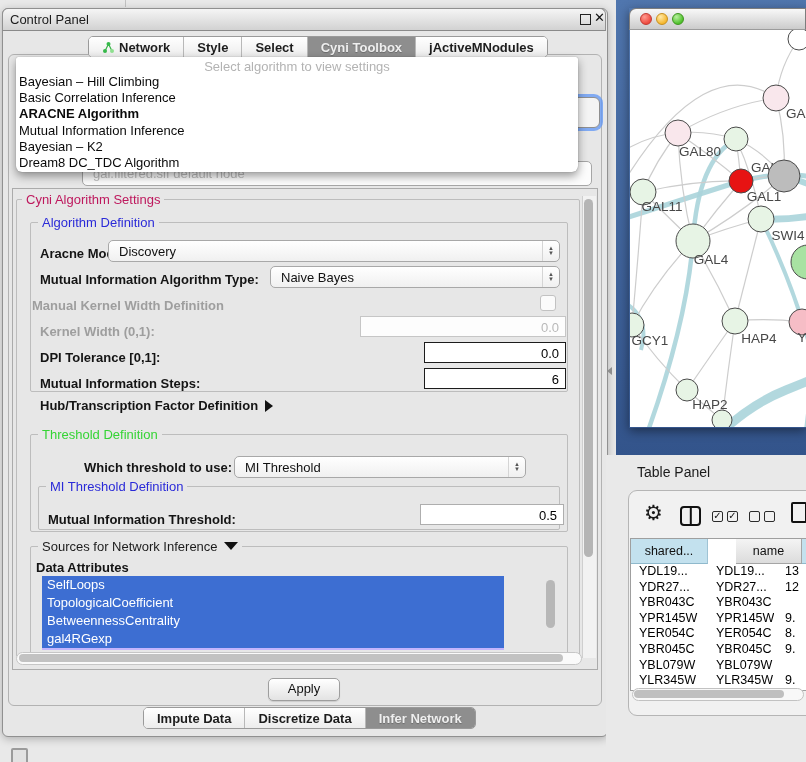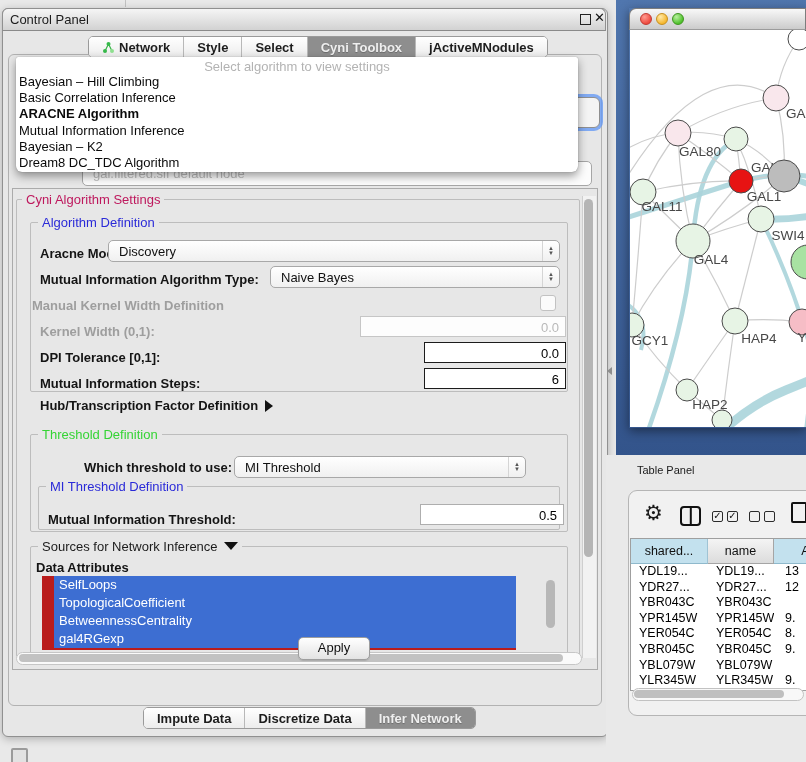--- a/index.html
+++ b/index.html
@@ -39,58 +39,58 @@
   .combo .arrows{width:16px;display:flex;flex-direction:column;align-items:center;justify-content:center;color:#555;border-left:1px solid #d5d5d5;height:100%;}
   .combo .arrows i{font-style:normal;font-size:6px;line-height:5px;}
   .tinput{position:absolute;height:21px;background:#fff;box-sizing:border-box;font-size:13px;text-align:right;padding:3px 6px 0 0;color:#000;}
   .tinput.strong{border:1.6px solid #1c1c1c;}
   .tinput.weak{border:1px solid #c6c6c6;color:#b9b9b9;background:#fdfdfd;}
   .tinput.norm{border:1px solid #aeaeae;}
   .checkbox{position:absolute;width:14px;height:14px;border:1px solid #c2c2c2;border-radius:3px;background:#fbfbfb;}
   .tri-right{display:inline-block;width:0;height:0;border-left:8px solid #111;border-top:6px solid transparent;border-bottom:6px solid transparent;margin-left:7px;vertical-align:-2px;}
   .tri-down{display:inline-block;width:0;height:0;border-top:8px solid #111;border-left:7px solid transparent;border-right:7px solid transparent;margin-left:6px;vertical-align:1px;}
   
-  #attr-list{left:42px;top:576px;width:462px;height:74px;background:#b91c1c;overflow:hidden;padding-left:12px;}
+  #attr-list{left:42px;top:576px;width:462px;height:74px;background:#c4b5fd;overflow:hidden;}
   .attr-row{height:18px;line-height:18px;padding-left:5px;font-size:13px;color:#fff;background:#3d6ed2;}
   #attr-scroll{left:546px;top:580px;width:9px;height:48px;border-radius:5px;background:#b7b7b7;}
   
   #v-scroll-track{left:582px;top:196px;width:14px;height:462px;background:#f2f2f2;border-left:1px solid #cfcfcf;box-sizing:border-box;}
   #v-scroll-thumb{left:584px;top:199px;width:9px;height:358px;border-radius:5px;background:#b5b5b5;}
   #h-scroll{left:16px;top:652px;width:566px;height:13px;border:1px solid #c6c6c6;border-radius:7px;background:#fafafa;box-sizing:border-box;}
   #h-scroll-thumb{left:19px;top:654px;width:544px;height:8px;border-radius:4px;background:#c2c2c2;}
   
-  #apply-btn{left:268px;top:637px;width:70px;height:21px;border:1px solid #9e9e9e;border-radius:5px;background:linear-gradient(#ffffff,#e3e3e3);font-size:13px;color:#111;text-align:center;line-height:20px;box-shadow:0 1px 1px rgba(0,0,0,.12);margin-left:30px;}
+  #apply-btn{left:268px;top:678px;width:70px;height:21px;border:1px solid #9e9e9e;border-radius:5px;background:linear-gradient(#ffffff,#e3e3e3);font-size:13px;color:#111;text-align:center;line-height:20px;box-shadow:0 1px 1px rgba(0,0,0,.12);}
   
   #desktop{left:616px;top:0;width:190px;height:455px;background:linear-gradient(#5076ae,#33548b);}
   #collapse-arrow{left:607px;top:367px;width:0;height:0;border-right:5px solid #8e8e8e;border-top:4px solid transparent;border-bottom:4px solid transparent;}
   #net-window{left:629px;top:8px;width:177px;height:420px;box-shadow:0 3px 10px rgba(0,0,0,.45);}
   #net-titlebar{left:629px;top:8px;width:177px;height:22px;background:linear-gradient(#f8f8f8,#cbcbcb);border:1px solid #7d7d7d;border-bottom:1px solid #9b9b9b;border-radius:7px 0 0 0;box-sizing:border-box;}
   .light{position:absolute;width:12px;height:12px;border-radius:50%;top:13px;box-sizing:border-box;}
   #light-red{left:640px;background:radial-gradient(circle at 35% 30%,#ff9a8f,#ee4b40 70%);border:1px solid #c13a32;}
   #light-yellow{left:656px;background:radial-gradient(circle at 35% 30%,#ffe9a8,#f5b72f 70%);border:1px solid #c78f1f;}
   #light-green{left:672px;background:radial-gradient(circle at 35% 30%,#b9f0a0,#4fc12c 70%);border:1px solid #3f9420;}
   #net-canvas{left:630px;top:30px;width:176px;height:397px;background:#ffffff;}
   
   #tp-region{left:606px;top:455px;width:200px;height:307px;background:#e9e9e9;}
-  #tp-title{left:637px;top:464px;font-size:11px;color:#1b1b1b;}
+  #tp-title{left:637px;top:464px;font-size:14px;color:#1b1b1b;}
   #tp-panel{left:628px;top:490px;width:200px;height:224px;border:1px solid #b5b5b5;border-radius:9px;background:#f1f1f1;}
   #gear-icon{left:644px;top:501px;font-size:21px;color:#1a1a1a;}
   #cols-icon{left:680px;top:506px;width:21px;height:20px;border:2.4px solid #111;border-radius:4px;box-sizing:border-box;}
   #cols-icon i{position:absolute;left:50%;top:0;width:2.4px;height:100%;background:#111;transform:translateX(-50%);}
   .cb-pair{display:flex;gap:4px;}
   #checked-pair{left:712px;top:511px;}
   #unchecked-pair{left:749px;top:511px;}
   .mini-cb{width:11px;height:11px;border:1.6px solid #2b2b2b;border-radius:2px;box-sizing:border-box;font-size:10px;line-height:8px;text-align:center;color:#111;font-weight:700;}
   #doc-icon{left:791px;top:502px;width:16px;height:21px;border:2.4px solid #111;border-radius:2px;box-sizing:border-box;background:#f1f1f1;}
   
   #tbl{left:630px;top:538px;width:208px;height:153px;background:#fff;border:1px solid #9f9f9f;border-right:none;box-sizing:border-box;overflow:hidden;}
   #tbl-head{display:flex;height:25px;}
   .th{font-size:12.5px;color:#111;text-align:center;line-height:24px;box-sizing:border-box;border-right:1px solid #9fc3d4;overflow:hidden;white-space:nowrap;}
   .th.hl{background:#c3e1ee;border-bottom:1px solid #8fb9cc;}
-  .th.plain{background:linear-gradient(#f4f4f4,#dcdcdc);border-bottom:1px solid #a5a5a5;border-right:1px solid #a5a5a5;}
+  .th.plain{background:linear-gradient(#f4f4f4,#dcdcdc);border-bottom:1px solid #a5a5a5;border-right:1px solid #a5a5a5;margin-left:28px;}
   .c0{width:77px;} .c1{width:66px;} .c2{flex:1;}
   .trow{display:flex;height:15.6px;line-height:15.6px;font-size:12.5px;color:#000;white-space:nowrap;}
   .trow span{overflow:hidden;box-sizing:border-box;}
   .trow .c0{padding-left:8px;} .trow .c1{padding-left:8px;} .trow .c2{padding-left:11px;}
   #tbl-hscroll{left:632px;top:688px;width:172px;height:13px;border:1px solid #c2c2c2;border-radius:7px;background:#f8f8f8;box-sizing:border-box;z-index:5;}
   #tbl-hscroll-thumb{left:634px;top:690px;width:150px;height:8px;border-radius:4px;background:#bfbfbf;z-index:6;}
   
   #top-strip-line{left:125px;top:0;width:1px;height:7px;background:#c2c2c2;}
   #bl-grip{left:11px;top:748px;width:17px;height:18px;border:2px solid #9b9b9b;border-radius:2px;background:#e2e2e2;box-sizing:border-box;}
   text{font-family:"Liberation Sans","DejaVu Sans",sans-serif;}

